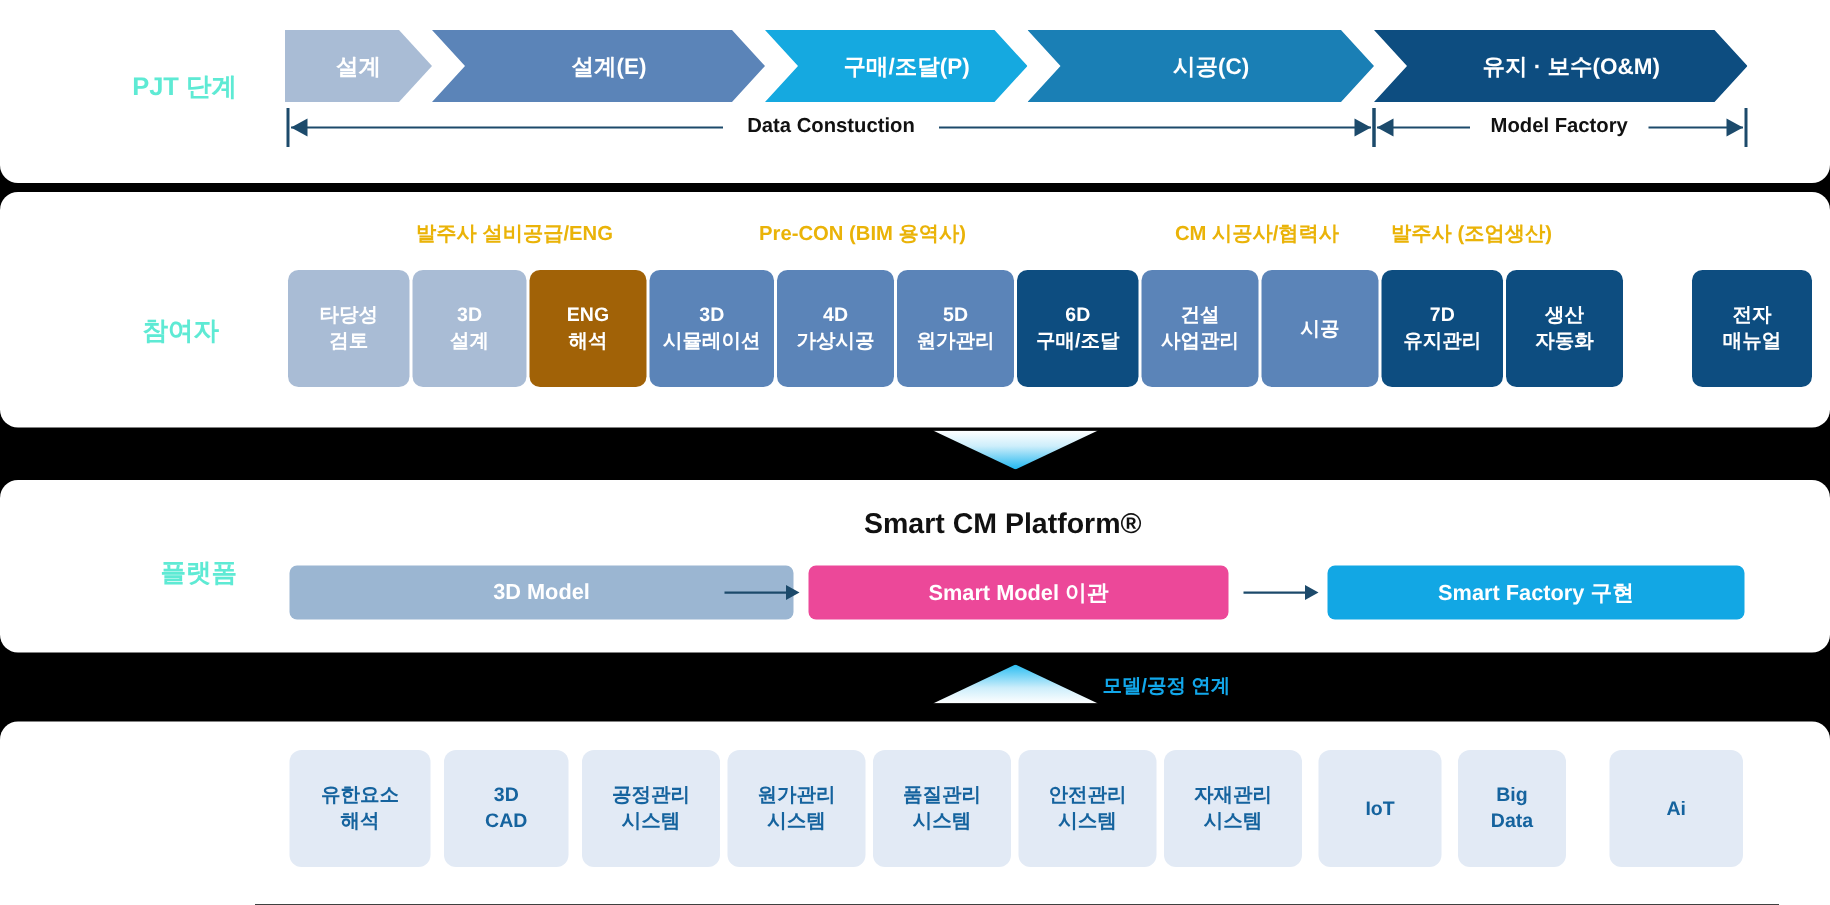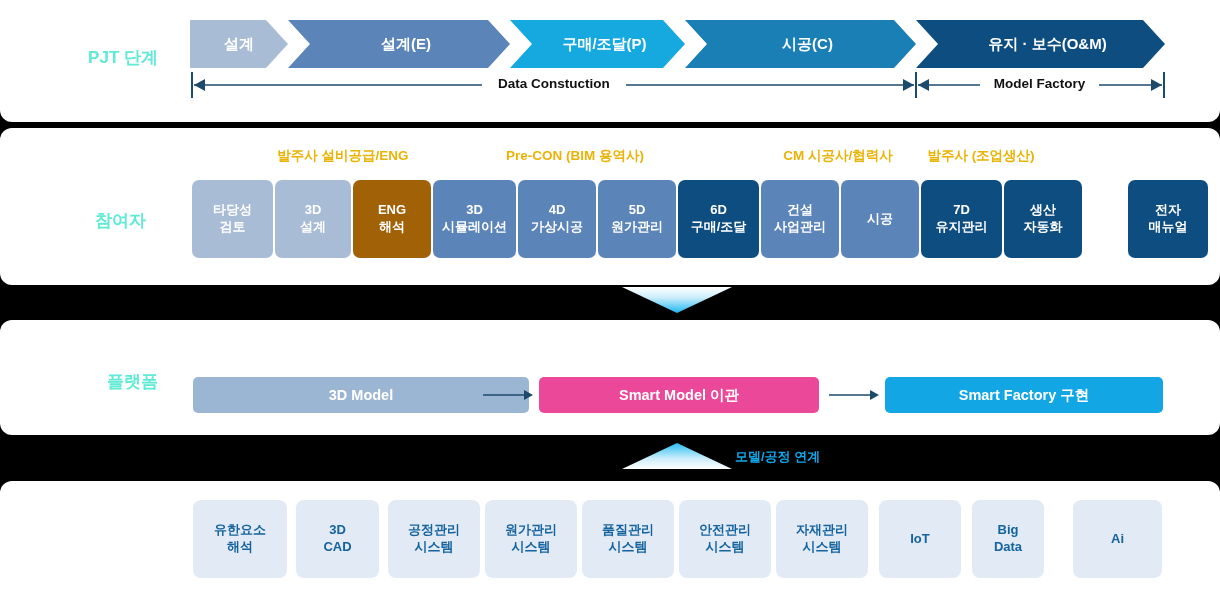--- a/index.html
+++ b/index.html
@@ -228,20 +228,21 @@
         <span>매뉴얼</span>
       </div>
     </div>
 
   <div class="tri-down" style="left:622px;top:287px;"></div>
 
   <div class="panel rounded" style="top:320px;height:115px;"></div>
 
   <div class="row-label" style="left:38px;top:370px;width:120px;font-size:17px;">플랫폼</div>
 
+  <div class="plat-title" style="left:576px;top:339px;">Smart CM Platform®</div>
 
   <div id="plat-layer">
       <div class="plat-box" style="left: 193px; width: 336px; background: rgb(155, 182, 210);">
         <span>3D Model</span>
       </div>
       <svg width="1220" height="115" style="position: absolute; left: 0px; top: 320px; pointer-events: none;">
         <line x1="483" y1="75" x2="525" y2="75" stroke="#1c4a6b" stroke-width="1.5"></line>
         <polygon points="533,75 524,70 524,80" fill="#1c4a6b"></polygon>
       </svg>
       <div class="plat-box" style="left: 539px; width: 280px; background: #ec4899;">

